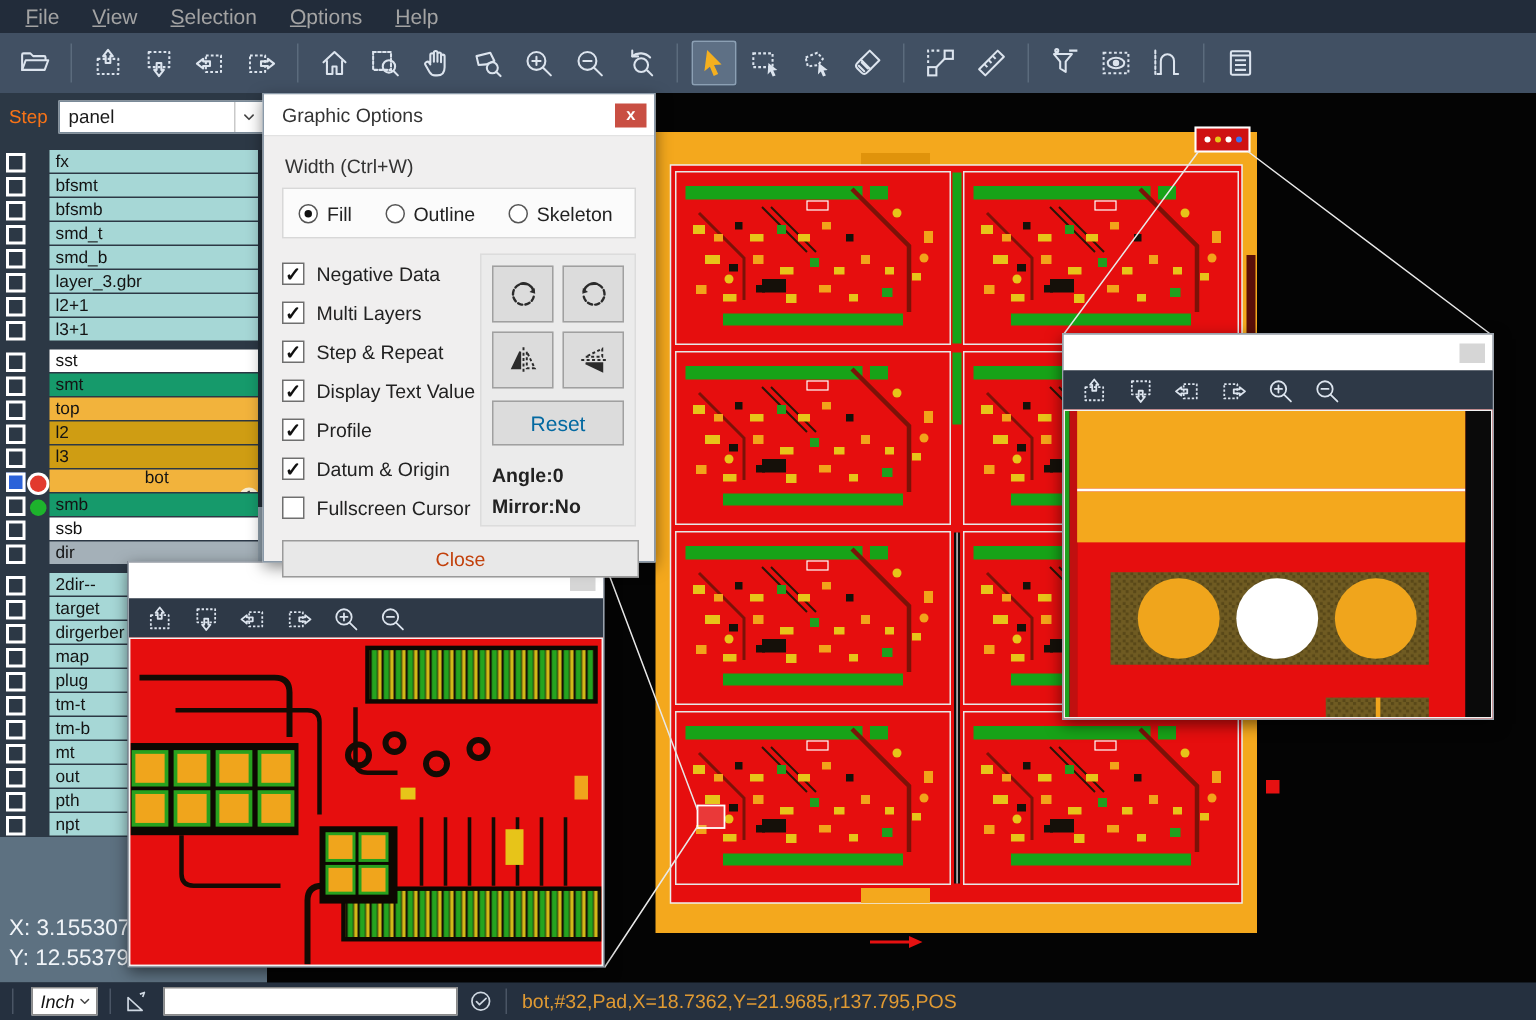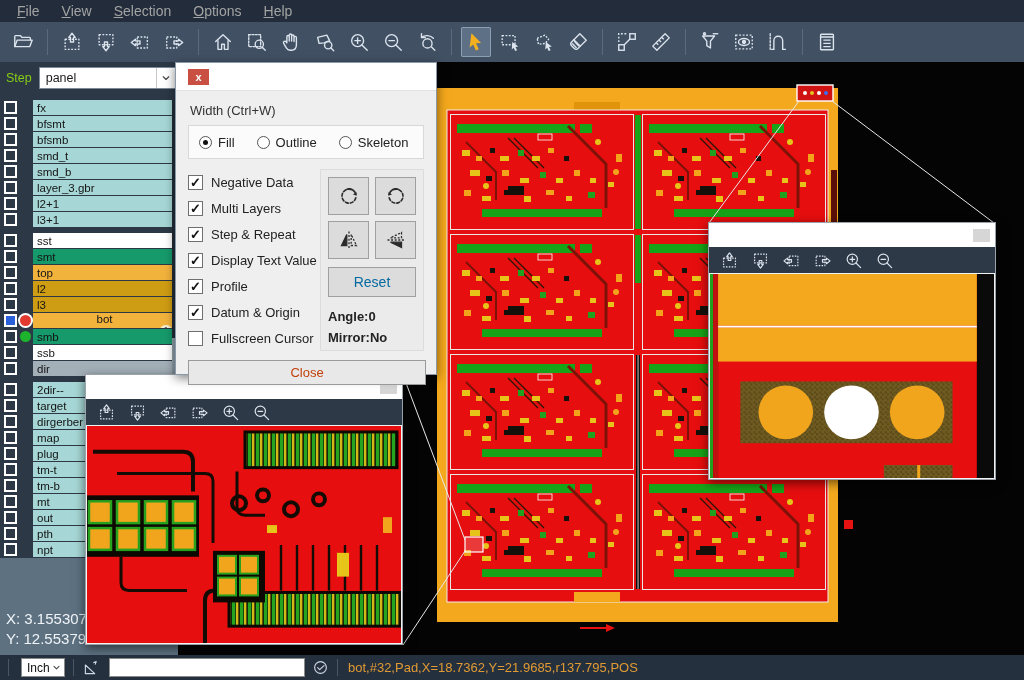--- a/index.html
+++ b/index.html
@@ -15,27 +15,27 @@
   .toolbar { position:absolute; left:0; top:22px; width:1024px; height:40px; background:#415063; display:flex; align-items:center; padding-left:6px; }
   .tbtn { width:30px; height:30px; display:flex; align-items:center; justify-content:center; margin:0 2px; border-radius:2px; }
   .tbtn.active { background:#5e7085; box-shadow:0 0 0 1px #8ca0b4 inset; }
   .tsep { width:1px; height:26px; background:#5b6b7d; margin:0 7px; }
   .tico { width:22px; height:22px; color:#dce4ee; }
   .tbtn.active .tico { color:#f5b01f; }
 
   
   .sidebar { position:absolute; left:0; top:62px; width:178px; height:593px; background:#2c3845; }
   .step-row { height:32px; display:flex; align-items:center; padding-left:6px; }
-  .step-label { color:#84cc16; font-size:12.5px; margin-right:7px; }
+  .step-label { color:#f97316; font-size:12.5px; margin-right:7px; }
   .step-select { width:138px; height:22px; background:#fff; border:1px solid #7a8a98; display:flex; align-items:center; }
   .step-select span { flex:1; font-size:12.5px; color:#1a1a1a; padding-left:6px; }
   .step-chevron { width:20px; height:100%; border-left:1px solid #c9c9c9; display:flex; align-items:center; justify-content:center; color:#444; }
   .step-chevron svg { width:12px; height:12px; }
   .layers { position:absolute; left:0; top:38px; right:6px; }
-  .lrow { display:flex; align-items:center; height:15px; margin-bottom:1px; }
+  .lrow { display:flex; align-items:flex-end; height:15px; margin-bottom:1px; }
   .lchk { width:13px; height:13px; border:2px solid #fff; background:transparent; margin-left:4px; flex:none; }
   .lchk.sel { background:#2b62d9; }
   .lind { width:16px; flex:none; display:flex; justify-content:center; align-items:center; }
   .dot { width:11px; height:11px; border-radius:50%; }
   .dot.red { background:#e23a2e; box-shadow:0 0 0 2px #fff; }
   .dot.green { background:#1db32c; }
   .llabel { flex:1; height:15px; display:flex; align-items:center; font-size:11.5px; color:#141414; padding-left:4px; overflow:hidden; white-space:nowrap; }
   .lgap { height:5px; }
   .badge { margin-left:auto; width:12px; height:12px; border-radius:50%; background:#f6ecd2; color:#333; font-size:9px; display:flex; align-items:center; justify-content:center; }
   .gridglyph { font-size:12px; color:#111; margin:0 2px 0 3px; line-height:12px; }
@@ -84,21 +84,21 @@
   .xbtn { height:38px; background:#dcdcdc; border:1px solid #a0a0a0; display:flex; align-items:center; justify-content:center; }
   .dico { width:24px; height:24px; color:#2b2b2b; }
   .reset-btn { margin-top:8px; width:100%; height:30px; background:#dcdcdc; border:1px solid #a0a0a0; font-size:14px; color:#0369a1; text-align:center; line-height:28px; }
   .dlg-stat { font-size:13px; color:#222; margin-top:9px; line-height:21px;font-weight:bold; }
   .close-btn { margin:9px 12px 0 12px; width:238px; height:25px; background:#e8e8e8; border:1px solid #9a9a9a; font-size:13px; color:#c2410c; text-align:center; line-height:23px; }
 
   
   .statusbar { position:absolute; left:0; top:655px; width:1024px; height:25px; background:#25303f; display:flex; align-items:center; z-index:40; }
   .ssep { width:1px; height:17px; background:#4a5565; margin:0 8px; }
   .unit-select { width:44px; height:19px; background:#fff; border:1px solid #8a8a8a; display:flex; align-items:center; margin-left:4px; }
-  .unit-select span { flex:1; font-size:12px; color:#111; padding-left:5px; }
+  .unit-select span { flex:1; font-size:12px; color:#111; padding-left:5px;font-style:italic; }
   .unit-select svg { width:11px; height:11px; color:#444; margin-right:2px; }
   .corner-ico { width:18px; height:18px; color:#cfd8e2; }
   .cmd-input { width:196px; height:19px; background:#fff; border:1px solid #8a8a8a; font-size:12px; padding:0 4px; margin-left:9px; color:#111; }
   .sync-ico { width:17px; height:17px; color:#cfd8e2; margin-left:7px; }
   .status-msg { font-size:13px; color:#e09a33; margin-left:2px; white-space:nowrap; }
 </style>
 </head>
 <body>
 
 <svg width="0" height="0" style="position:absolute" aria-hidden="true">
@@ -887,20 +887,21 @@
         <div class="side-thumb"></div>
       </div>
     <div class="side-bottom">
       <div class="coord">X: 3.155307</div>
       <div class="coord">Y: 12.553794</div>
     </div>
   </div>
 
   <div class="dialog">
     <div class="dlg-title">
+      <span class="dlg-title-text">Graphic Options</span>
       <div class="dlg-close">x</div>
     </div>
     <div class="dlg-body">
       <div class="dlg-widthlabel">Width (Ctrl+W)</div>
       <div class="dlg-radios" id="dlg-radios">
           <div class="radio-item">
             <div class="radio-circle on"></div>
             <span class="radio-label">Fill</span>
           </div>
           <div class="radio-item">

